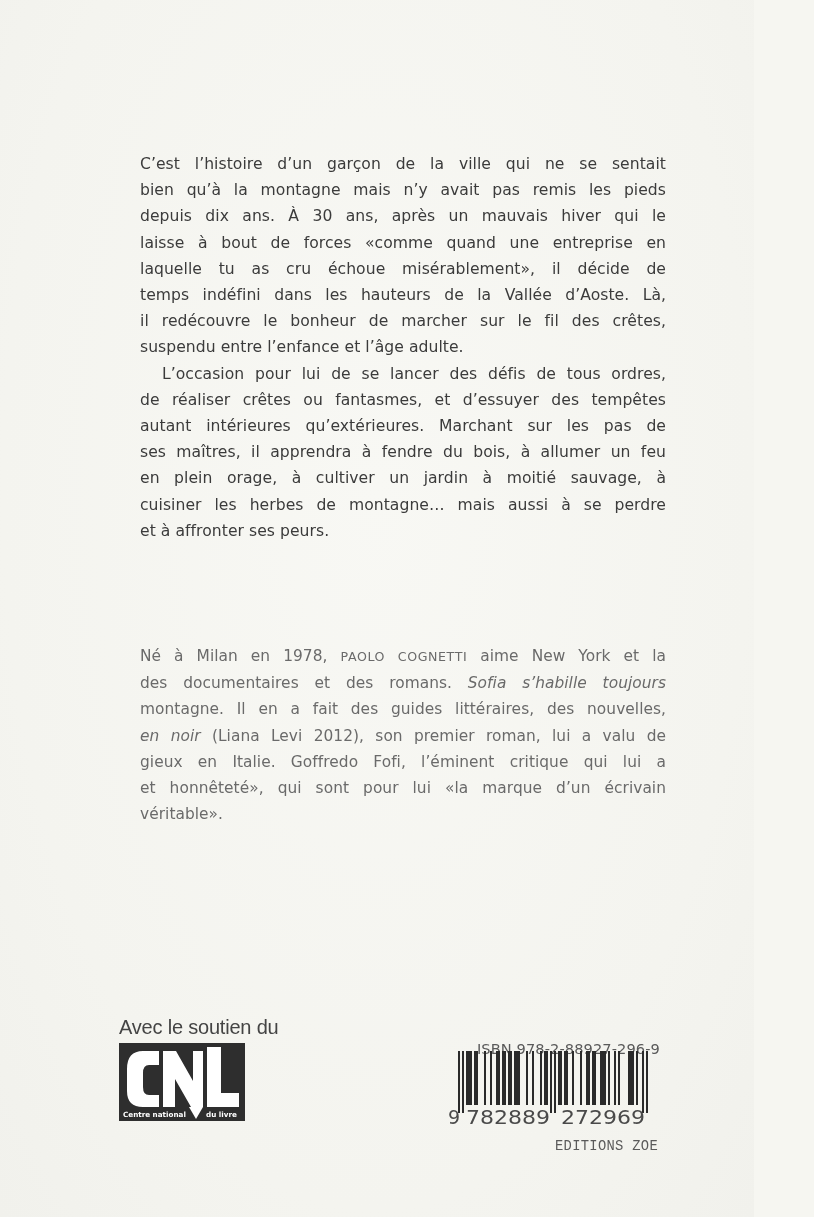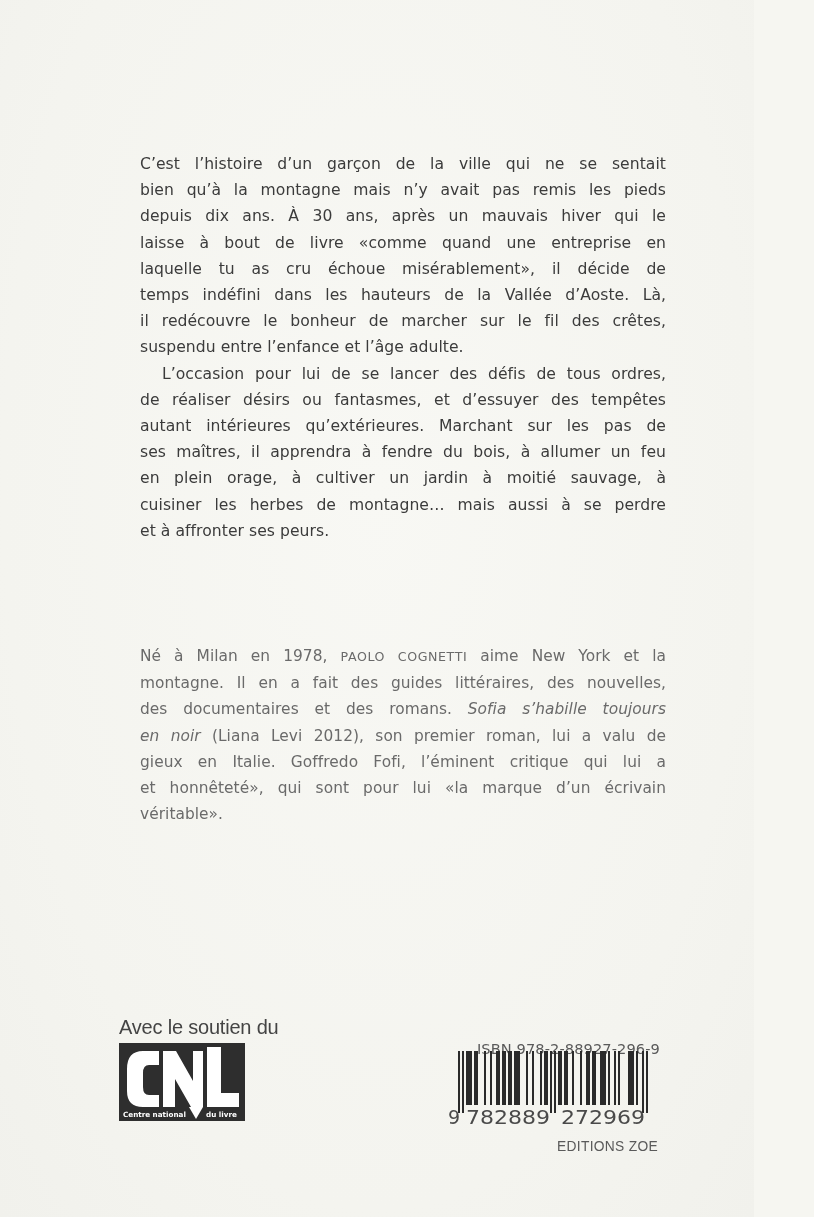--- a/index.html
+++ b/index.html
@@ -88,58 +88,58 @@
       top: 1048px;
       width: 225px;
       height: 80px;
     }
     .publisher {
       position: absolute;
       left: 500px;
       top: 1139px;
       width: 158px;
       text-align: right;
-      font-family: Liberation Sans, sans-serif;
+      font-family: Liberation Mono, monospace;
       font-size: 13.8px;
       color: #5a5a5a;
       letter-spacing: 0.3px;
     }
   </style>
 </head>
 <body>
 
 <div class="page">
 
   <div class="blurb">
     <p>
       <span class="line">C’est l’histoire d’un garçon de la ville qui ne se sentait</span>
       <span class="line">bien qu’à la montagne mais n’y avait pas remis les pieds</span>
       <span class="line">depuis dix ans. À 30 ans, après un mauvais hiver qui le</span>
-      <span class="line">laisse à bout de livre «comme quand une entreprise en</span>
+      <span class="line">laisse à bout de forces «comme quand une entreprise en</span>
       <span class="line">laquelle tu as cru échoue misérablement», il décide de</span>
       <span class="line">temps indéfini dans les hauteurs de la Vallée d’Aoste. Là,</span>
       <span class="line">il redécouvre le bonheur de marcher sur le fil des crêtes,</span>
       <span class="line last">suspendu entre l’enfance et l’âge adulte.</span>
     </p>
     <p>
       <span class="line" style="padding-left:22px;">L’occasion pour lui de se lancer des défis de tous ordres,</span>
-      <span class="line">de réaliser désirs ou fantasmes, et d’essuyer des tempêtes</span>
+      <span class="line">de réaliser crêtes ou fantasmes, et d’essuyer des tempêtes</span>
       <span class="line">autant intérieures qu’extérieures. Marchant sur les pas de</span>
       <span class="line">ses maîtres, il apprendra à fendre du bois, à allumer un feu</span>
       <span class="line">en plein orage, à cultiver un jardin à moitié sauvage, à</span>
       <span class="line">cuisiner les herbes de montagne… mais aussi à se perdre</span>
       <span class="line last">et à affronter ses peurs.</span>
     </p>
   </div>
 
   <div class="bio">
     <p>
       <span class="line"><span>Né à Milan en 1978, </span><span class="smallcaps">PAOLO COGNETTI</span><span> aime New York et la</span></span>
+      <span class="line"><span>des documentaires et des romans. </span><span class="italic">Sofia s’habille toujours</span></span>
       <span class="line">montagne. Il en a fait des guides littéraires, des nouvelles,</span>
-      <span class="line"><span>des documentaires et des romans. </span><span class="italic">Sofia s’habille toujours</span></span>
       <span class="line"><span class="italic">en noir</span><span> (Liana Levi 2012), son premier roman, lui a valu de</span></span>
       <span class="line">gieux en Italie. Goffredo Fofi, l’éminent critique qui lui a</span>
       <span class="line">et honnêteté», qui sont pour lui «la marque d’un écrivain</span>
       <span class="line last">véritable».</span>
     </p>
   </div>
 
   <div class="support-label">Avec le soutien du</div>
 
   <svg class="cnl-logo" viewBox="0 0 126 78" xmlns="http://www.w3.org/2000/svg">

